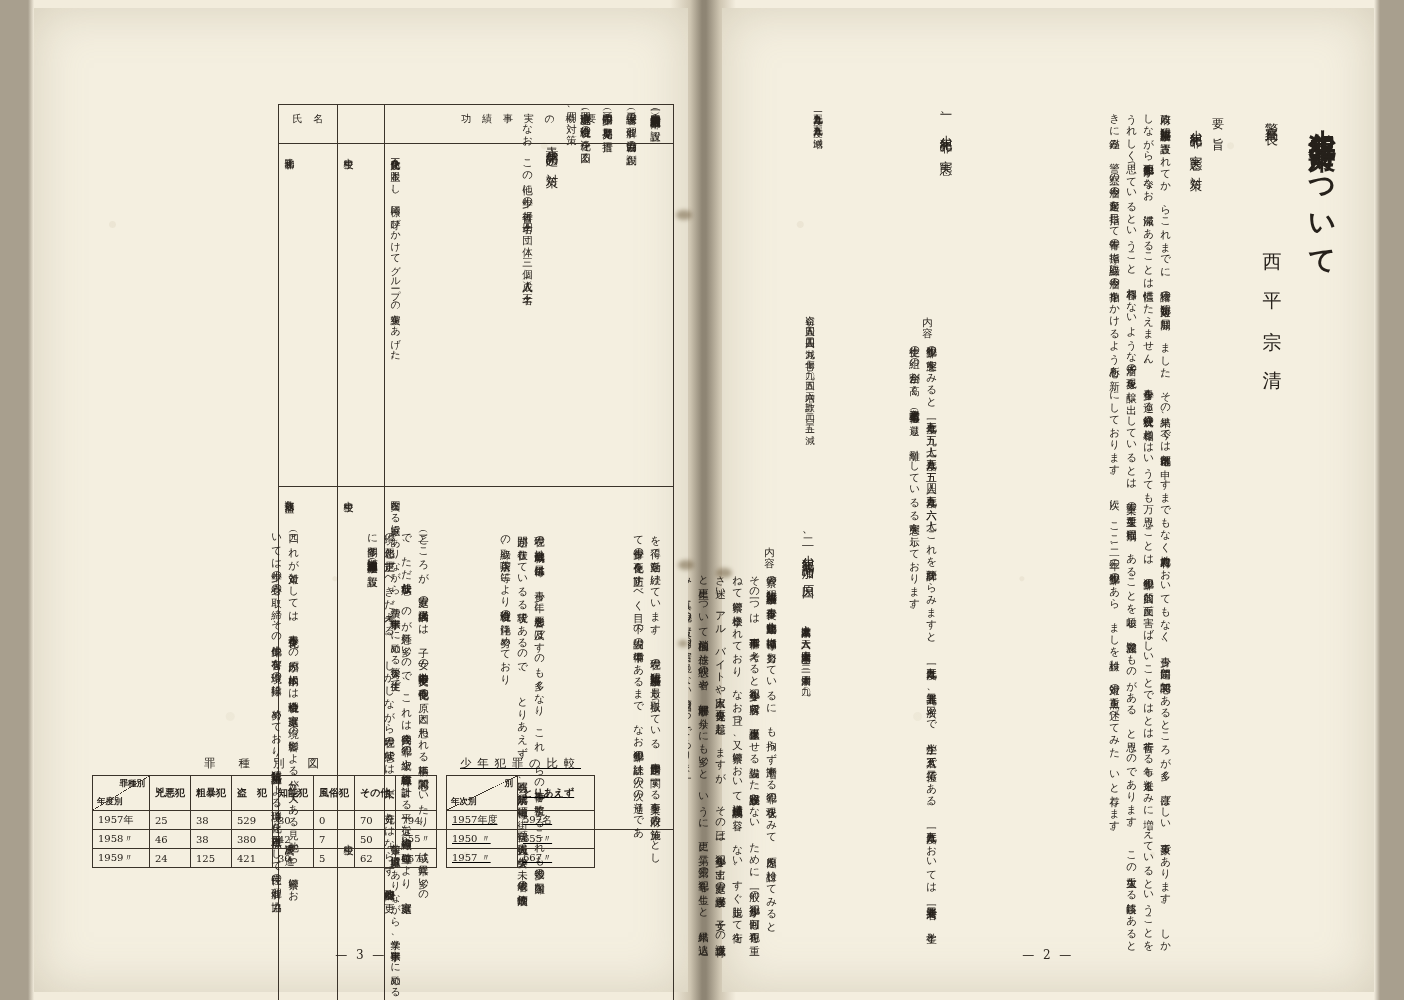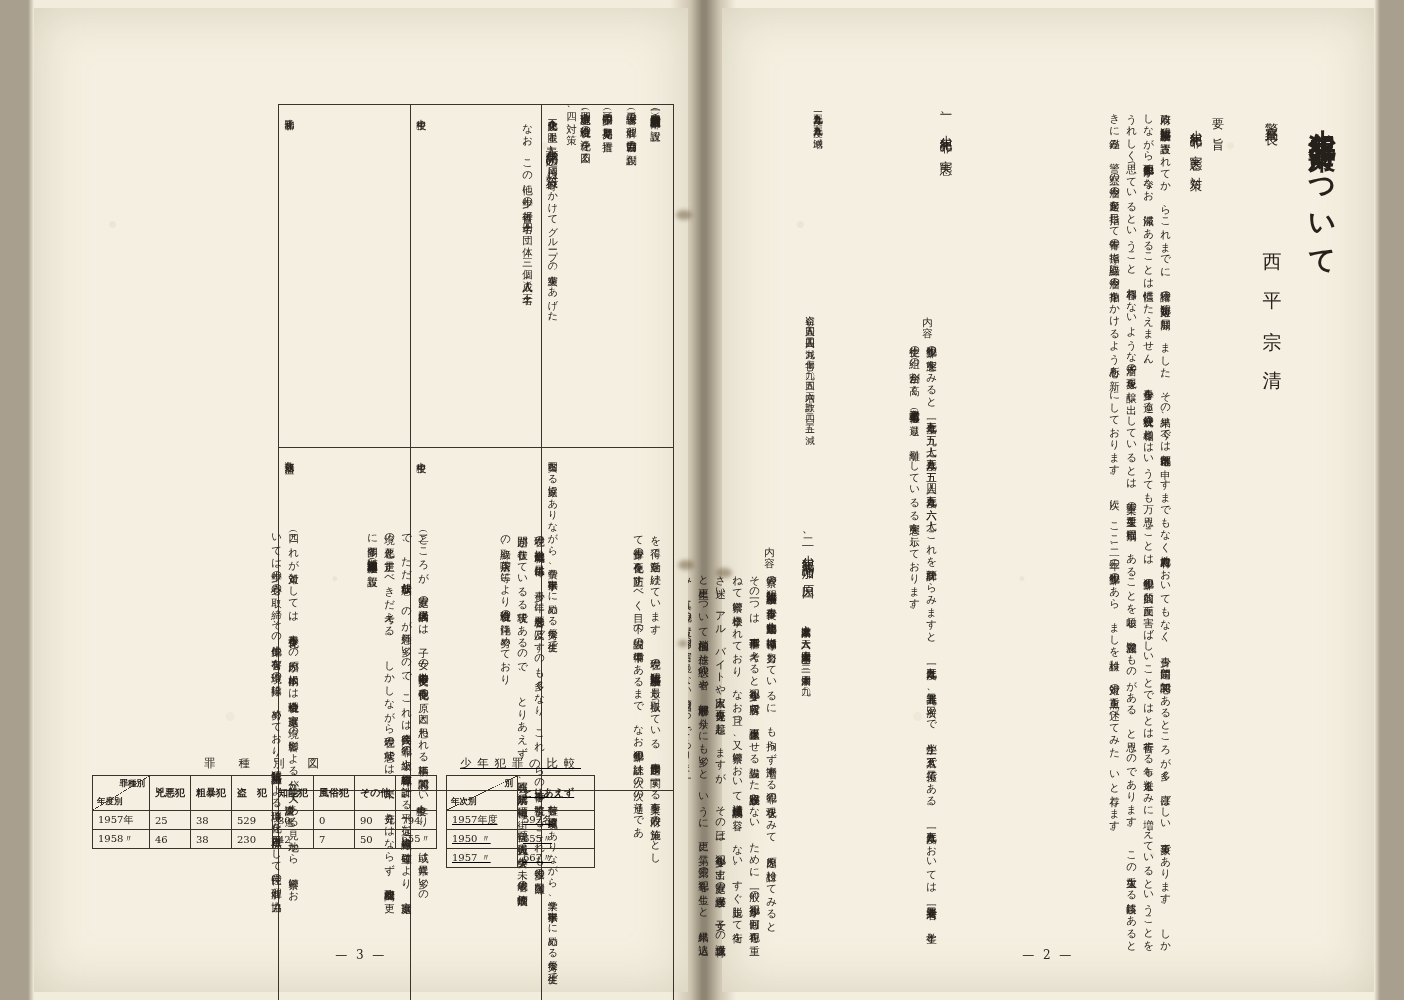--- a/index.html
+++ b/index.html
@@ -135,20 +135,29 @@
     <div class="col-flow" style="right:24px;top:96px;height:330px;">（一）青少年問題対策協議会本部の設置</div>
     <div class="col-flow" style="right:48px;top:96px;height:320px;">（二）保護者の理解と協力助言の創設</div>
     <div class="col-flow" style="right:72px;top:96px;height:280px;">（三）問題少年の早期発見と措置</div>
     <div class="col-flow" style="right:94px;top:96px;height:260px;">（四）家庭環境、社会環境の浄化を図る。</div>
 
     <div class="col-flow" style="right:152px;top:108px;height:300px;width:56px;">なお、この他に少年の善行者　十四名　団　体　三　個　人（成人）　十三名</div>
 
     <div class="tbl-merit">
       <table>
         <tbody>
+            <tr>
+          <td style="width:58px;height:32px;text-align:center;">
+            <div class="vcell" style="height:26px;writing-mode:horizontal-tb;">氏　名</div>
+          </td>
+          <td style="width:46px;"></td>
+          <td>
+            <div class="vcell" style="writing-mode:horizontal-tb;text-align:center;">功　績　事　実　の　概　要</div>
+          </td>
+        </tr>
         <tr>
           <td>
                 <div class="vcell">比嘉和子</div>
               </td>
           <td>
                 <div class="vcell">中校生</div>
               </td>
           <td>
                 <div class="vcell wrap" style="height:330px;">不良化防止を主眼とし、同僚に呼びかけてグループの実績をあげた。</div>
               </td>
@@ -202,32 +211,42 @@
           <th>その他</th>
           <th>計</th>
         </tr>
         <tr>
           <td>1957年</td>
           <td>25</td>
           <td>38</td>
           <td>529</td>
           <td>30</td>
           <td>0</td>
-          <td>90</td>
+          <td>70</td>
           <td>794</td>
         </tr>
         <tr>
           <td>1958〃</td>
           <td>46</td>
           <td>38</td>
-          <td>230</td>
+          <td>380</td>
           <td>42</td>
           <td>7</td>
           <td>50</td>
           <td>655〃</td>
+        </tr>
+        <tr>
+          <td>1959〃</td>
+          <td>24</td>
+          <td>125</td>
+          <td>421</td>
+          <td>30</td>
+          <td>5</td>
+          <td>62</td>
+          <td>667</td>
         </tr>
       </tbody>
         </table>
     </div>
 
     <div class="tbl-box" style="left:412px;top:748px;text-decoration:underline;">
       <div class="tbl-caption">少年犯罪の比較</div>
       <table class="tbl-small">
         <tbody>
             <tr>

